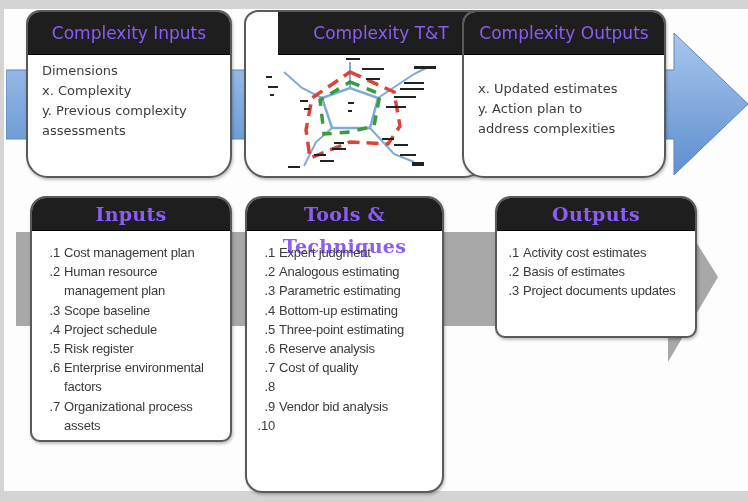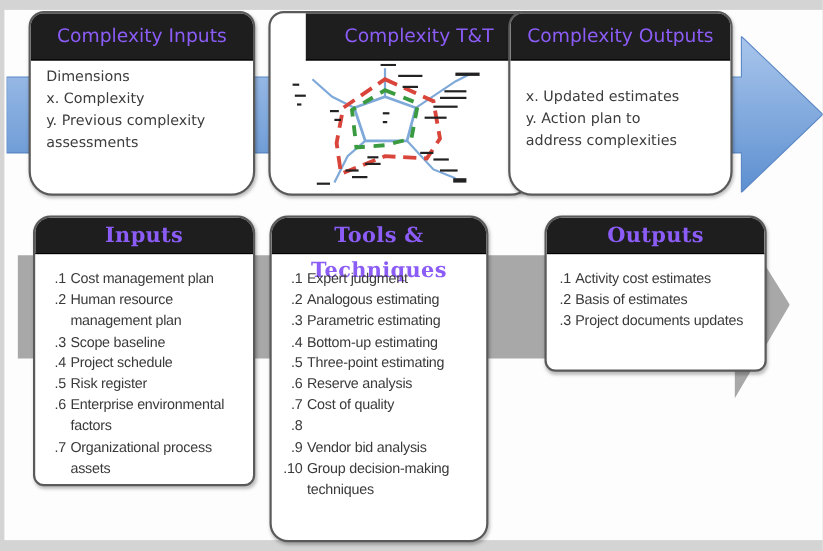--- a/index.html
+++ b/index.html
@@ -229,21 +229,20 @@
       </div>
     <div class="item">
         <span class="num">.8</span>
       </div>
     <div class="item">
         <span class="num">.9</span>
         <span>Vendor bid analysis</span>
       </div>
     <div class="item">
         <span class="num">.10</span>
-        <span>Group decision-making techniques</span>
       </div>
   </div>
 </div>
 
 <div class="box bottom" id="pm-outputs">
   <div class="hdr">Outputs</div>
   <div class="body" style="padding-left:4px;">
     <div class="item">
         <span class="num">.1</span>
         <span>Activity cost estimates</span>

